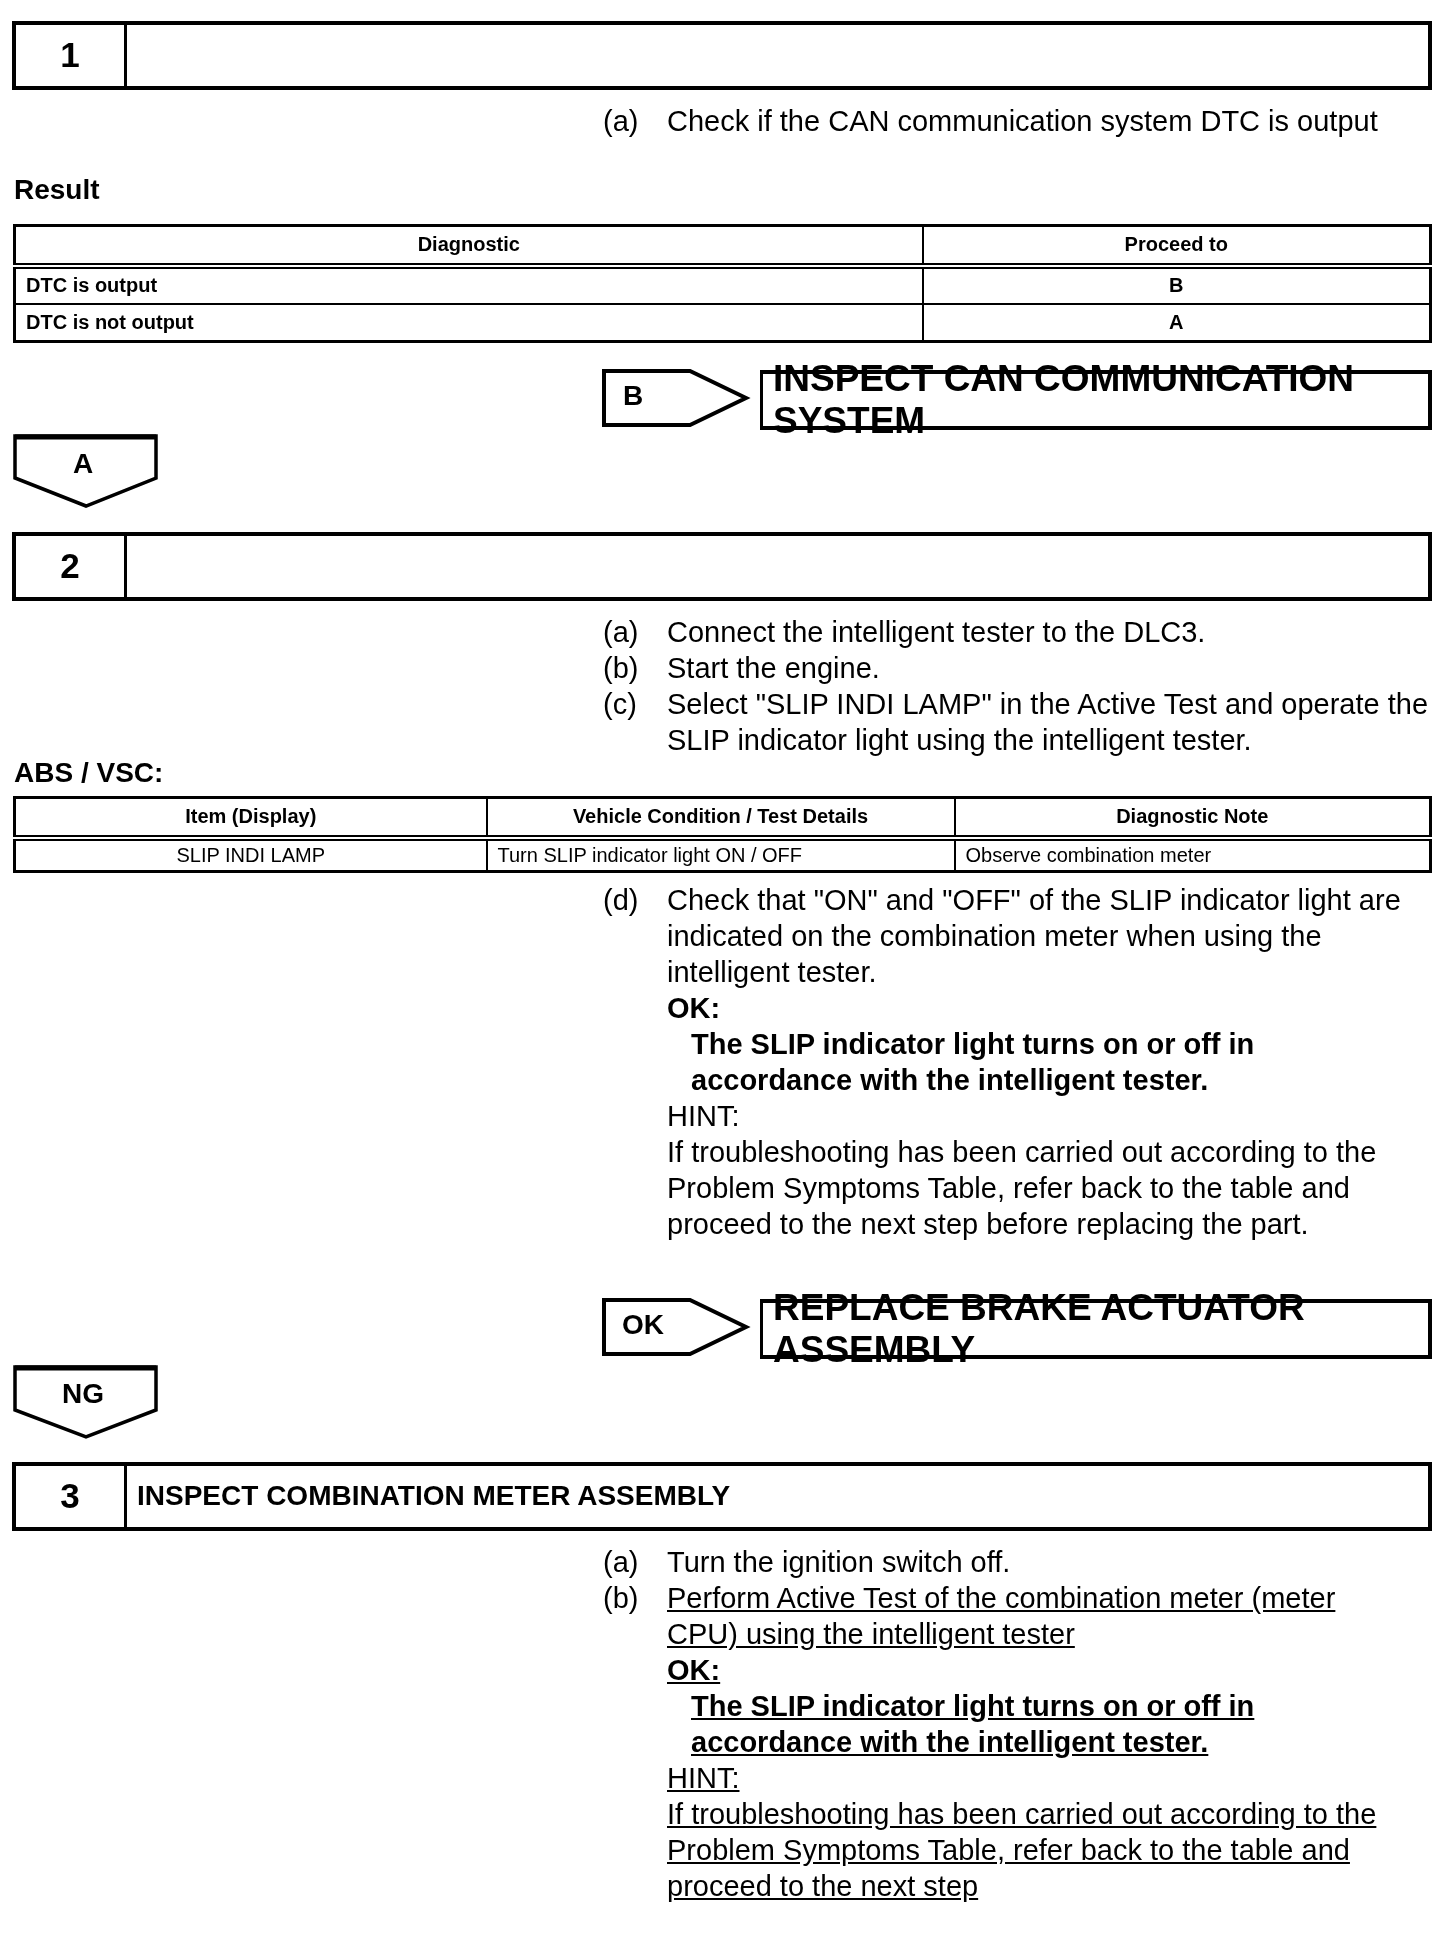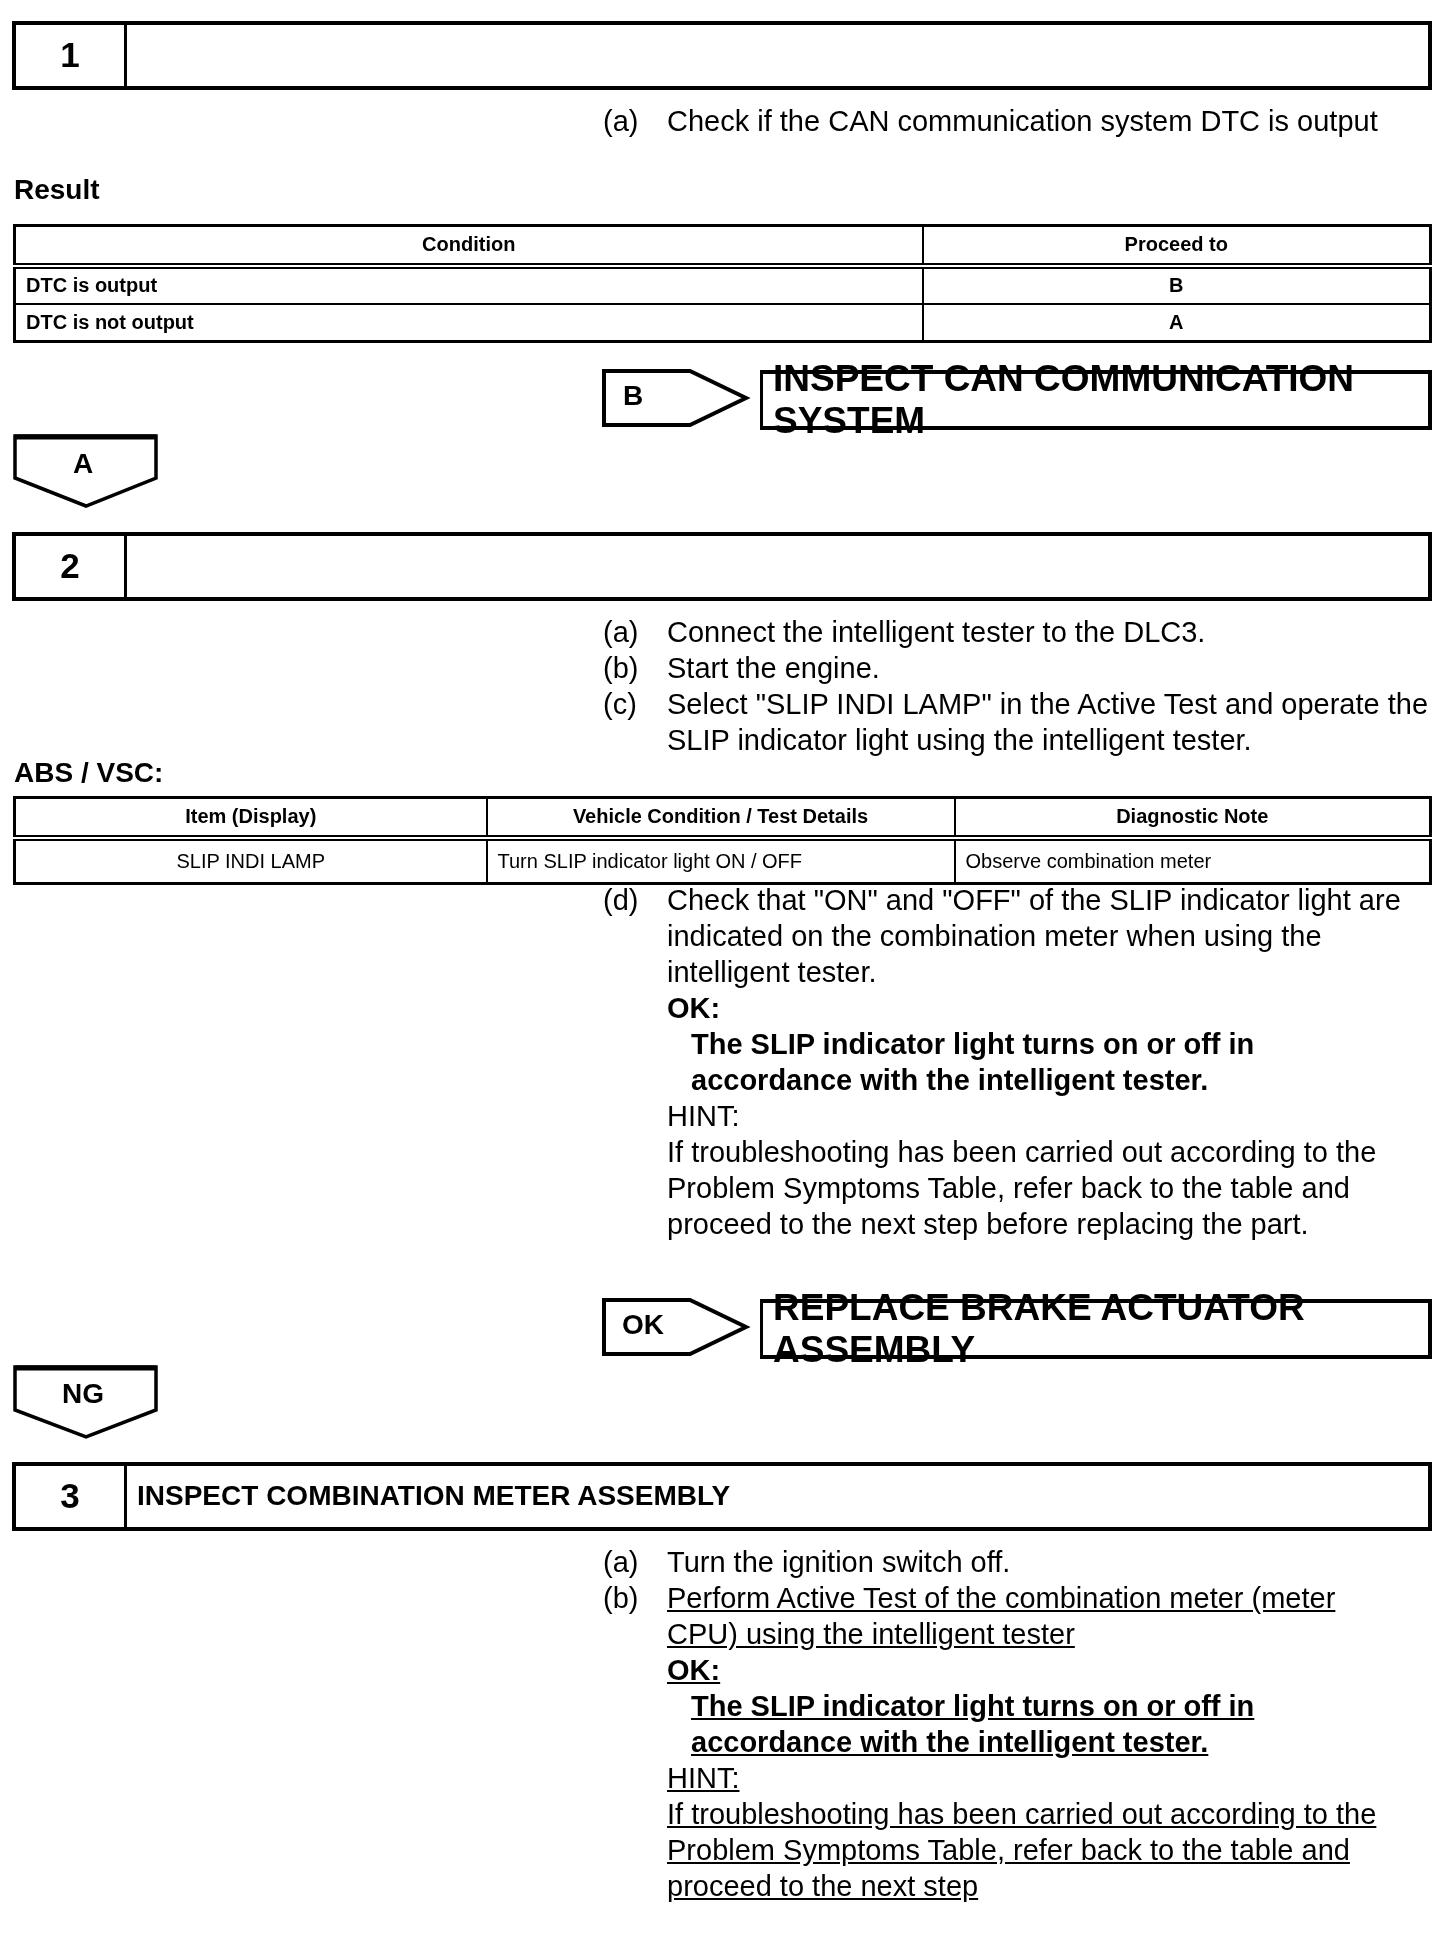--- a/index.html
+++ b/index.html
@@ -32,21 +32,21 @@
     .instr .okspec { font-weight: bold; padding-left: 24px; }
 
     .section-label { position: absolute; left: 14px; font-weight: bold; font-size: 28px; }
 
     
     table.doc {
       position: absolute; border-collapse: collapse; font-size: 20px;
       left: 13px; width: 1419px; table-layout: fixed;
     }
     table.doc td, table.doc th {
-      border: 2px solid #000; padding: 0 10px; height: 46px; box-sizing: border-box;
+      border: 2px solid #000; padding: 0 10px; height: 34px; box-sizing: border-box;
     }
     table.doc { border: 3px solid #000; }
     table.doc thead th { font-weight: bold; text-align: center; border-bottom: 6px double #000; height: 40px; }
     table.doc.t1 td { font-weight: bold; height: 38px; }
     table.doc .center { text-align: center; }
 
     
     svg.branch { position: absolute; overflow: visible; }
     .branch-label { position: absolute; font-weight: bold; font-size: 28px; }
     .dest-box {
@@ -72,21 +72,21 @@
 
 <div class="section-label" style="top:174px;">Result</div>
 
 <table class="doc t1" style="top:224px;">
   <colgroup>
       <col style="width:908px">
       <col>
     </colgroup>
   <thead>
     <tr>
-      <th>Condition</th>
+      <th>Diagnostic</th>
       <th>Proceed to</th>
     </tr>
   </thead>
   <tbody>
     <tr>
       <td>DTC is output</td>
       <td class="center">B</td>
     </tr>
     <tr>
       <td>DTC is not output</td>

